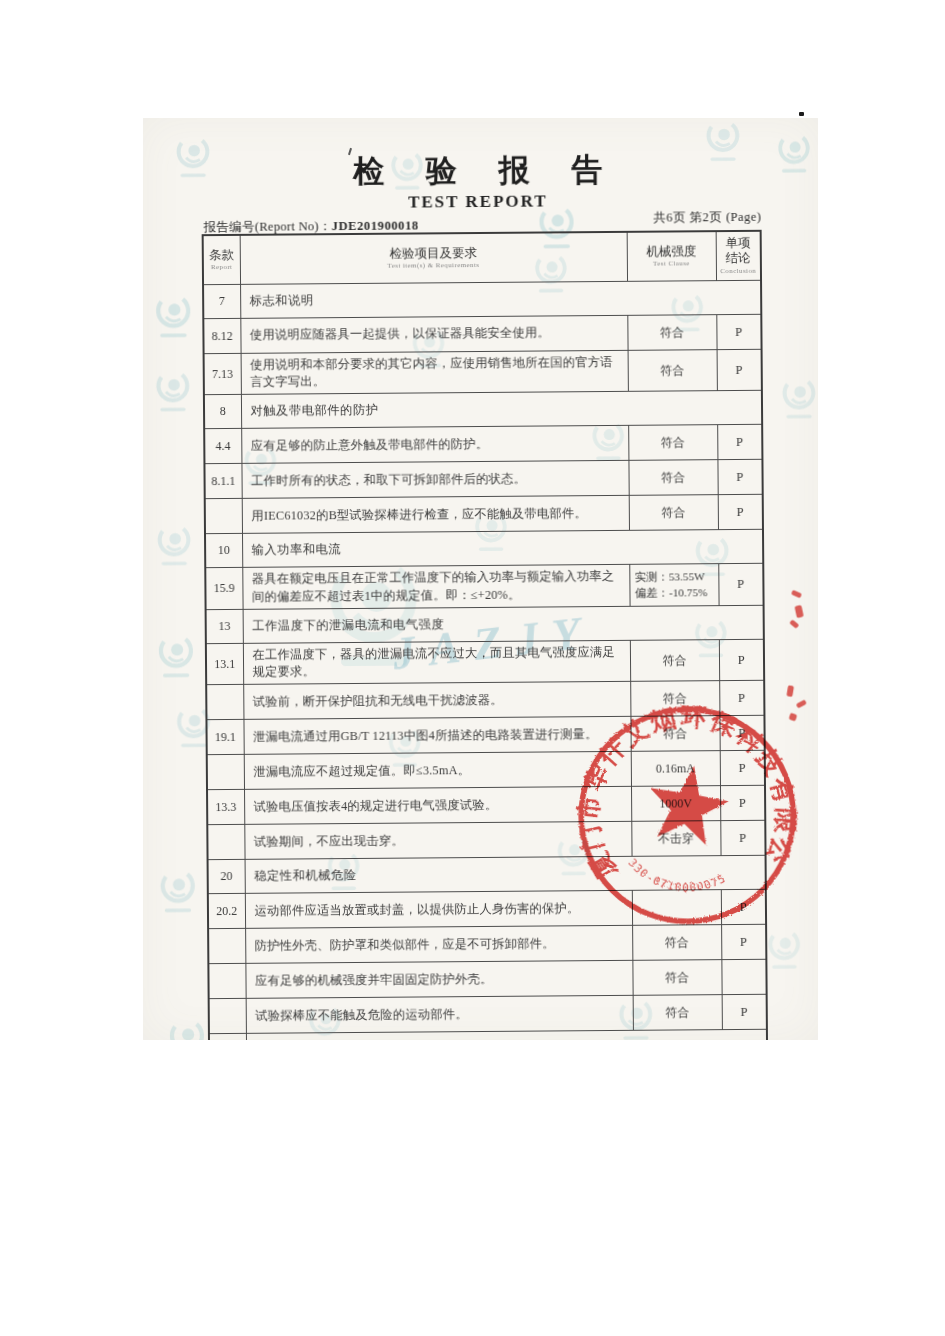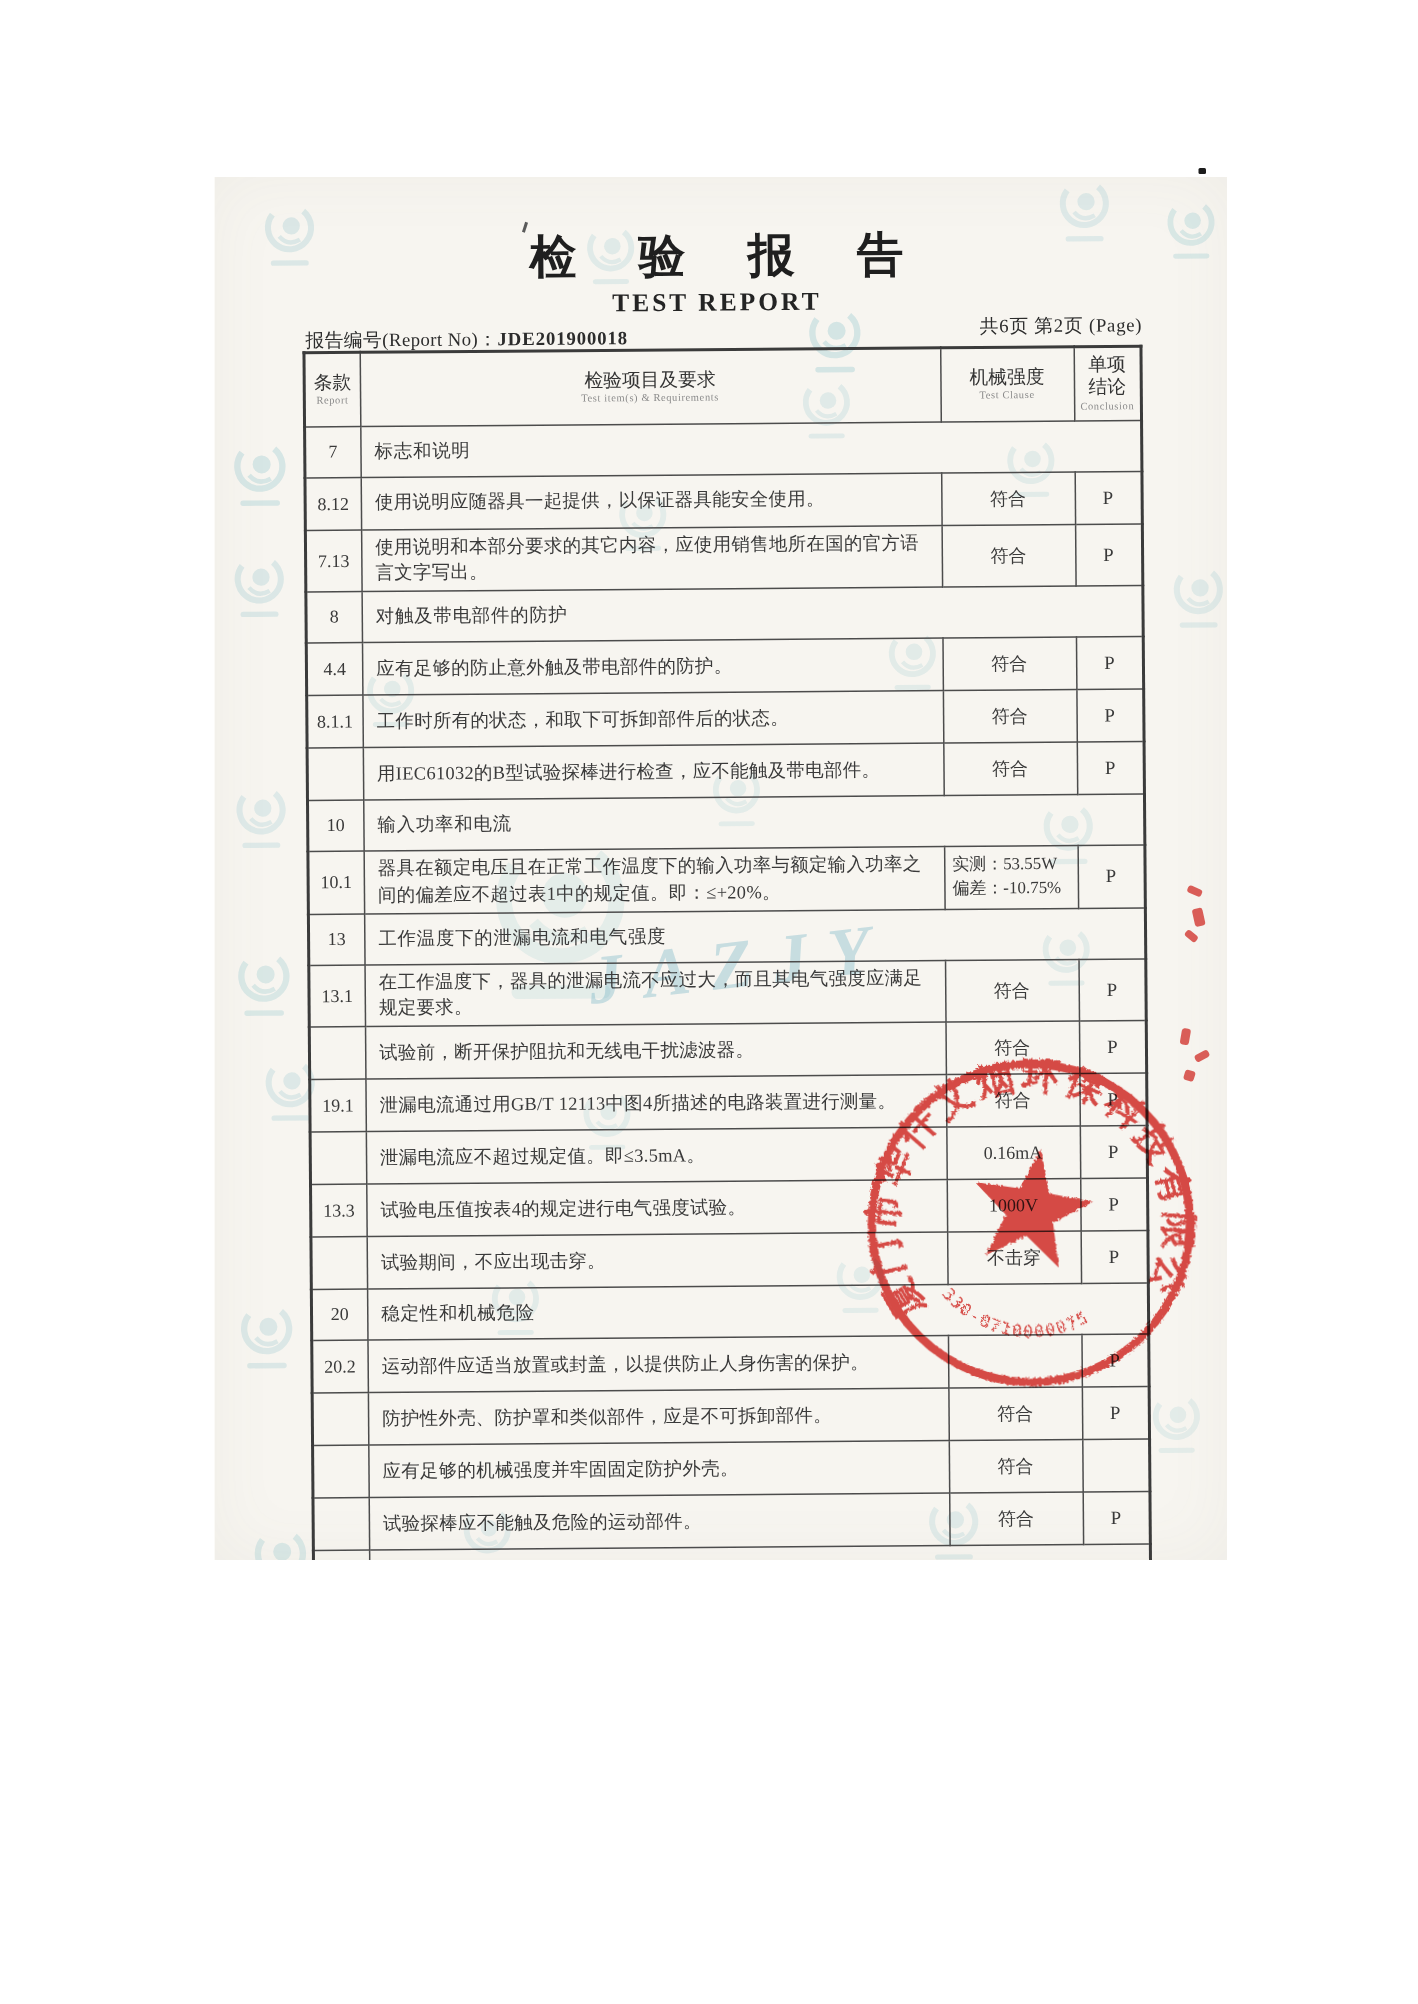--- a/index.html
+++ b/index.html
@@ -283,21 +283,21 @@
               <td class="clause"></td>
               <td class="item">用IEC61032的B型试验探棒进行检查，应不能触及带电部件。</td>
               <td class="result">符合</td>
               <td class="concl">P</td>
             </tr>
             <tr class="section">
               <td class="clause">10</td>
               <td class="item section" colspan="3">输入功率和电流</td>
             </tr>
             <tr>
-              <td class="clause">10.1</td>
+              <td class="clause">15.9</td>
               <td class="item">器具在额定电压且在正常工作温度下的输入功率与额定输入功率之间的偏差应不超过表1中的规定值。即：≤+20%。</td>
               <td class="result left">实测：53.55W
 偏差：-10.75%</td>
               <td class="concl">P</td>
             </tr>
             <tr class="section">
               <td class="clause">13</td>
               <td class="item section" colspan="3">工作温度下的泄漏电流和电气强度</td>
             </tr>
             <tr>

